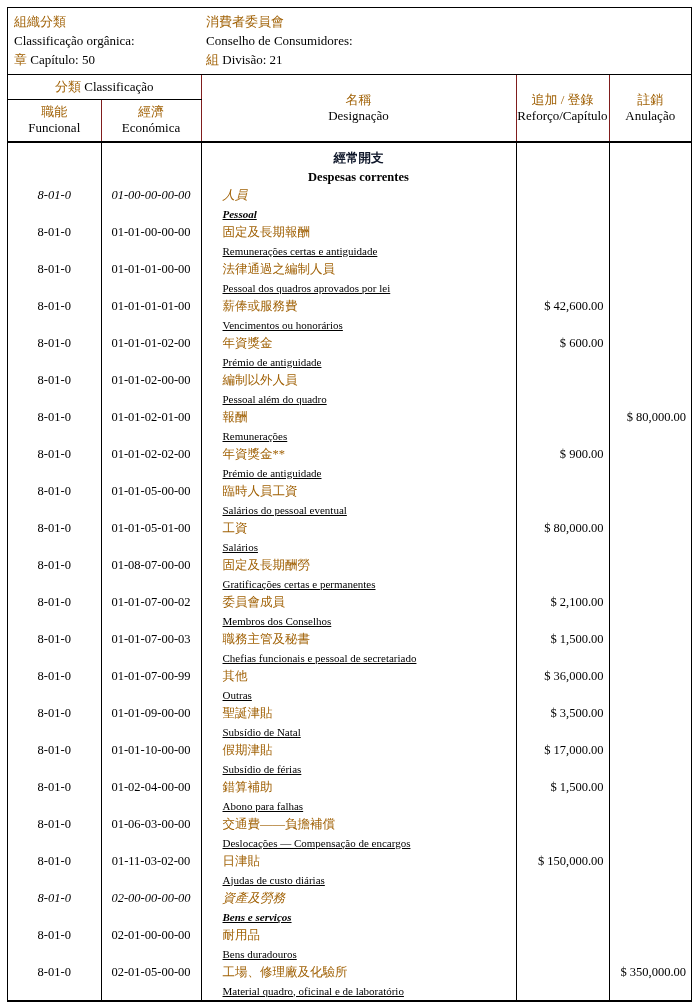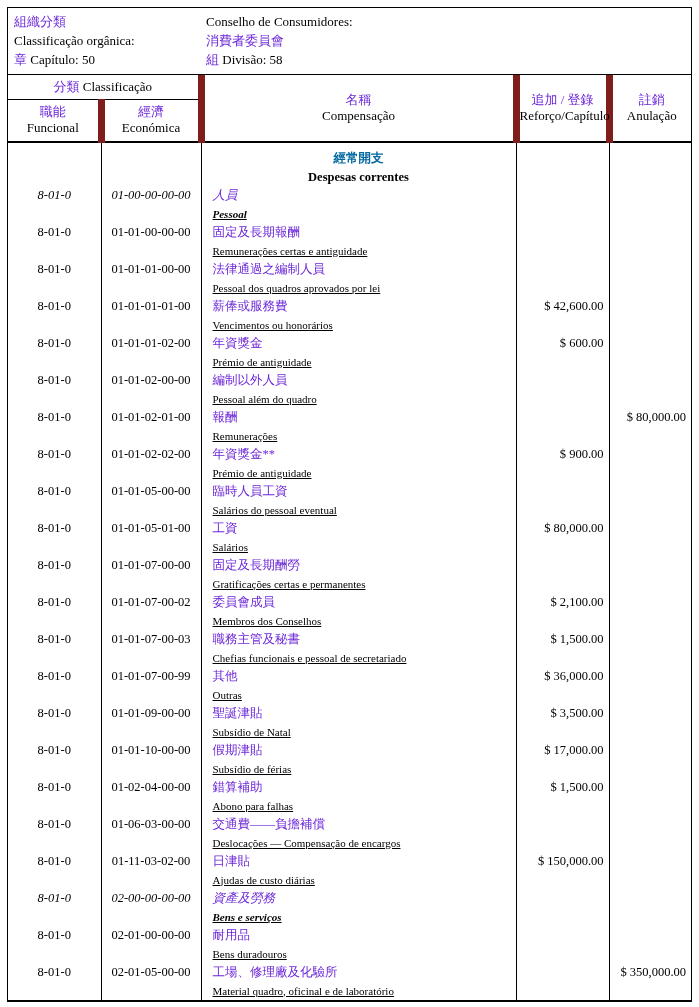--- a/index.html
+++ b/index.html
@@ -10,81 +10,81 @@
   }
   .page { padding: 7px; }
   .doc { width: 685px; border: 1px solid #000; border-bottom-width: 2px; }
 
   
   .top { display: flex; border-bottom: 1px solid #000; padding: 4px 0 5px; }
   .top .cell { line-height: 19px; font-size: 13px; }
   .top-left { width: 193px; padding-left: 6px; }
   .top-right { flex: 1; padding-left: 5px; }
 
-  .zh { color: #6d28d9; }
+  .zh { color: #a16207; }
 
   
   table.main { border-collapse: collapse; table-layout: fixed; width: 100%; }
   th, td { padding: 0; font-weight: normal; }
   thead th { font-size: 13px; text-align: center; vertical-align: middle; }
   thead .line { line-height: 16px; }
   tr.h1 { height: 24px; }
   tr.h2 { height: 43px; }
-  .br { border-right: 7px solid #7f1d1d; }
+  .br { border-right: 1px solid #7f1d1d; }
   .bb { border-bottom: 1px solid #000; }
   .thick { border-bottom: 2px solid #000; }
 
   tbody td {
     border-right: 1px solid #000; line-height: 18.5px; font-size: 12.5px;
     vertical-align: top;
   }
   tbody td:last-child { border-right: none; }
   td.code { text-align: center; }
-  td.desig { padding-left: 11px; }
+  td.desig { padding-left: 21px; }
   td.desig.pt { font-size: 11px; text-decoration: underline; }
   td.amt { text-align: right; padding-right: 5px; }
   .center { text-align: center !important; padding-left: 0 !important; }
   .bold { font-weight: bold; }
-  td.bold.zh, .bold .zh { color: #0369a1; }
+  td.bold.zh, .bold .zh { color: #0f172a; }
   .it { font-style: italic; }
   tr.pad-top td { padding-top: 6px; }
 </style>
 </head>
 <body>
 
 <div class="page">
   <div class="doc">
 
     <div class="top">
       <div class="top-left">
         <div class="cell zh">組織分類</div>
         <div class="cell">Classificação orgânica:</div>
         <div class="cell"><span class="zh">章</span> <span>Capítulo: 50</span></div>
       </div>
       <div class="top-right">
+        <div class="cell zh">消費者委員會</div>
         <div class="cell">Conselho de Consumidores:</div>
-        <div class="cell zh">消費者委員會</div>
-        <div class="cell"><span class="zh">組</span> <span>Divisão: 58</span></div>
+        <div class="cell"><span class="zh">組</span> <span>Divisão: 21</span></div>
       </div>
     </div>
 
     <table class="main">
       <colgroup>
         <col style="width:93px">
           <col style="width:100px">
           <col style="width:315px">
           <col style="width:93px">
           <col>
       </colgroup>
       <thead>
         <tr class="h1">
           <th colspan="2" class="br bb"><span class="zh">分類</span> <span>Classificação</span></th>
           <th rowspan="2" class="br thick">
             <div class="line zh">名稱</div>
-            <div class="line">Compensação</div>
+            <div class="line">Designação</div>
           </th>
           <th rowspan="2" class="br thick">
             <div class="line zh">追加 / 登錄</div>
             <div class="line">Reforço/Capítulo</div>
           </th>
           <th rowspan="2" class="thick">
             <div class="line zh">註銷</div>
             <div class="line">Anulação</div>
           </th>
         </tr>
@@ -249,21 +249,21 @@
           </tr>
           <tr>
             <td class="code "></td>
             <td class="code "></td>
             <td class="desig pt ">Salários</td>
             <td class="amt"></td>
             <td class="amt"></td>
           </tr>
           <tr>
             <td class="code ">8-01-0</td>
-            <td class="code ">01-01-07-00-00</td>
+            <td class="code ">01-08-07-00-00</td>
             <td class="desig zh ">固定及長期酬勞</td>
             <td class="amt"></td>
             <td class="amt"></td>
           </tr>
           <tr>
             <td class="code "></td>
             <td class="code "></td>
             <td class="desig pt ">Gratificações certas e permanentes</td>
             <td class="amt"></td>
             <td class="amt"></td>

